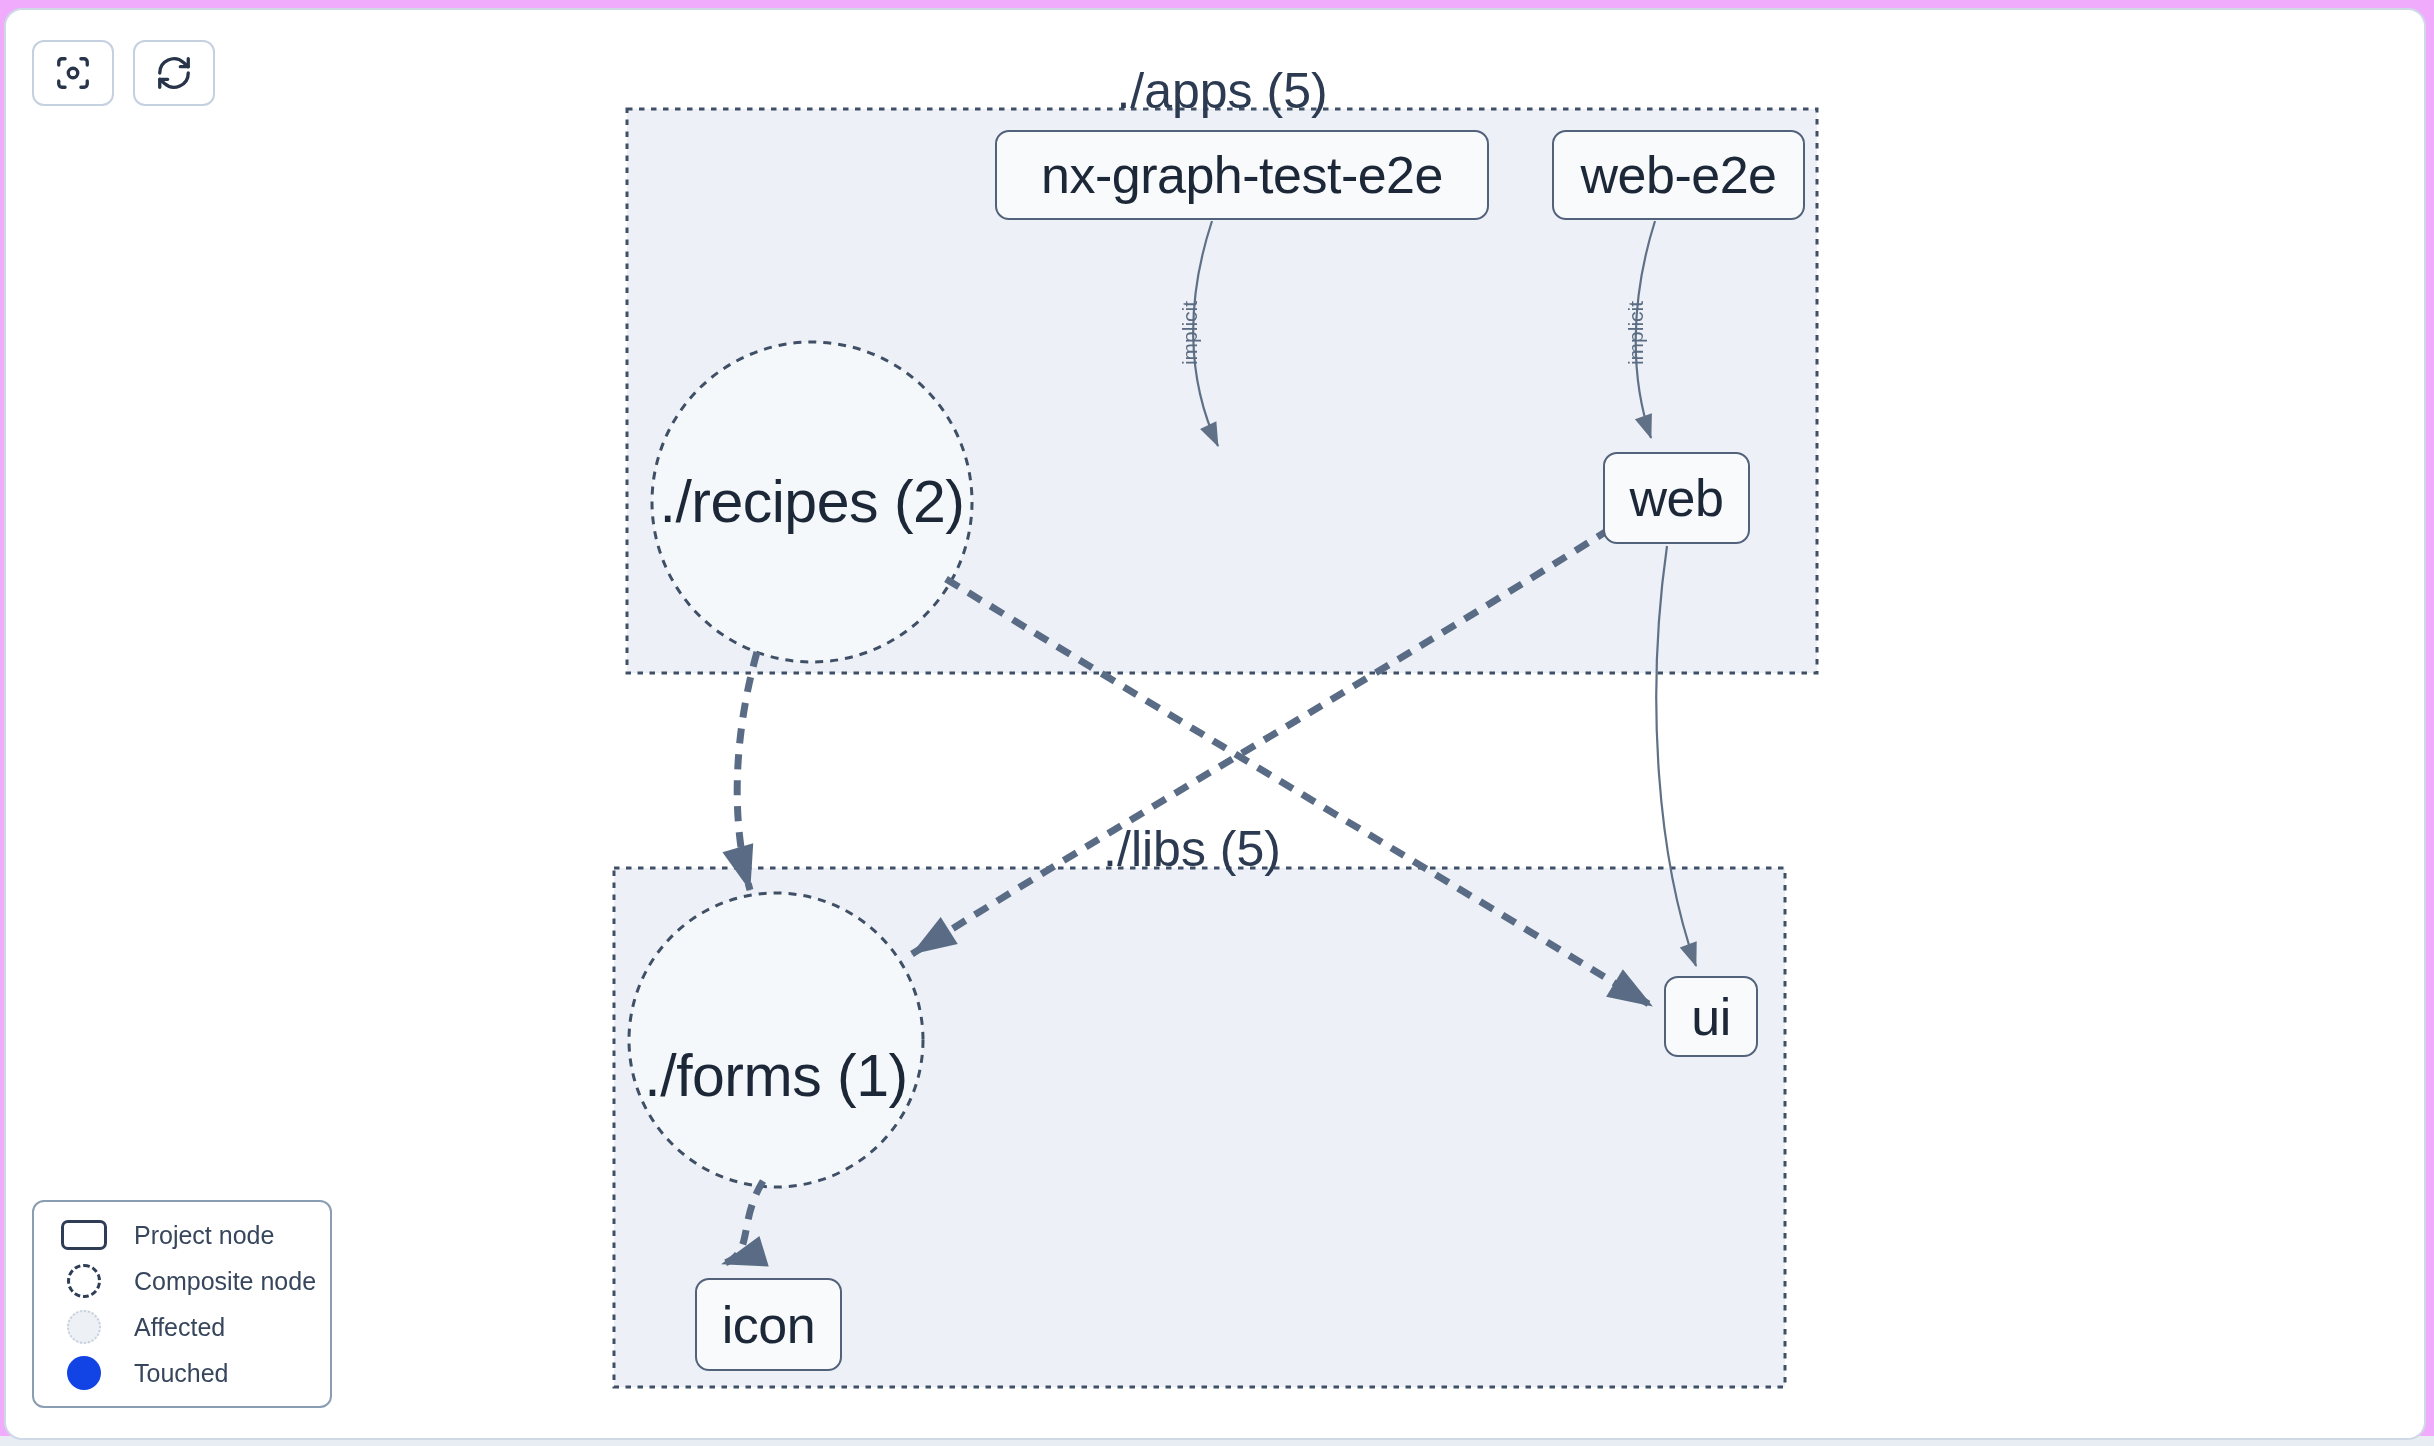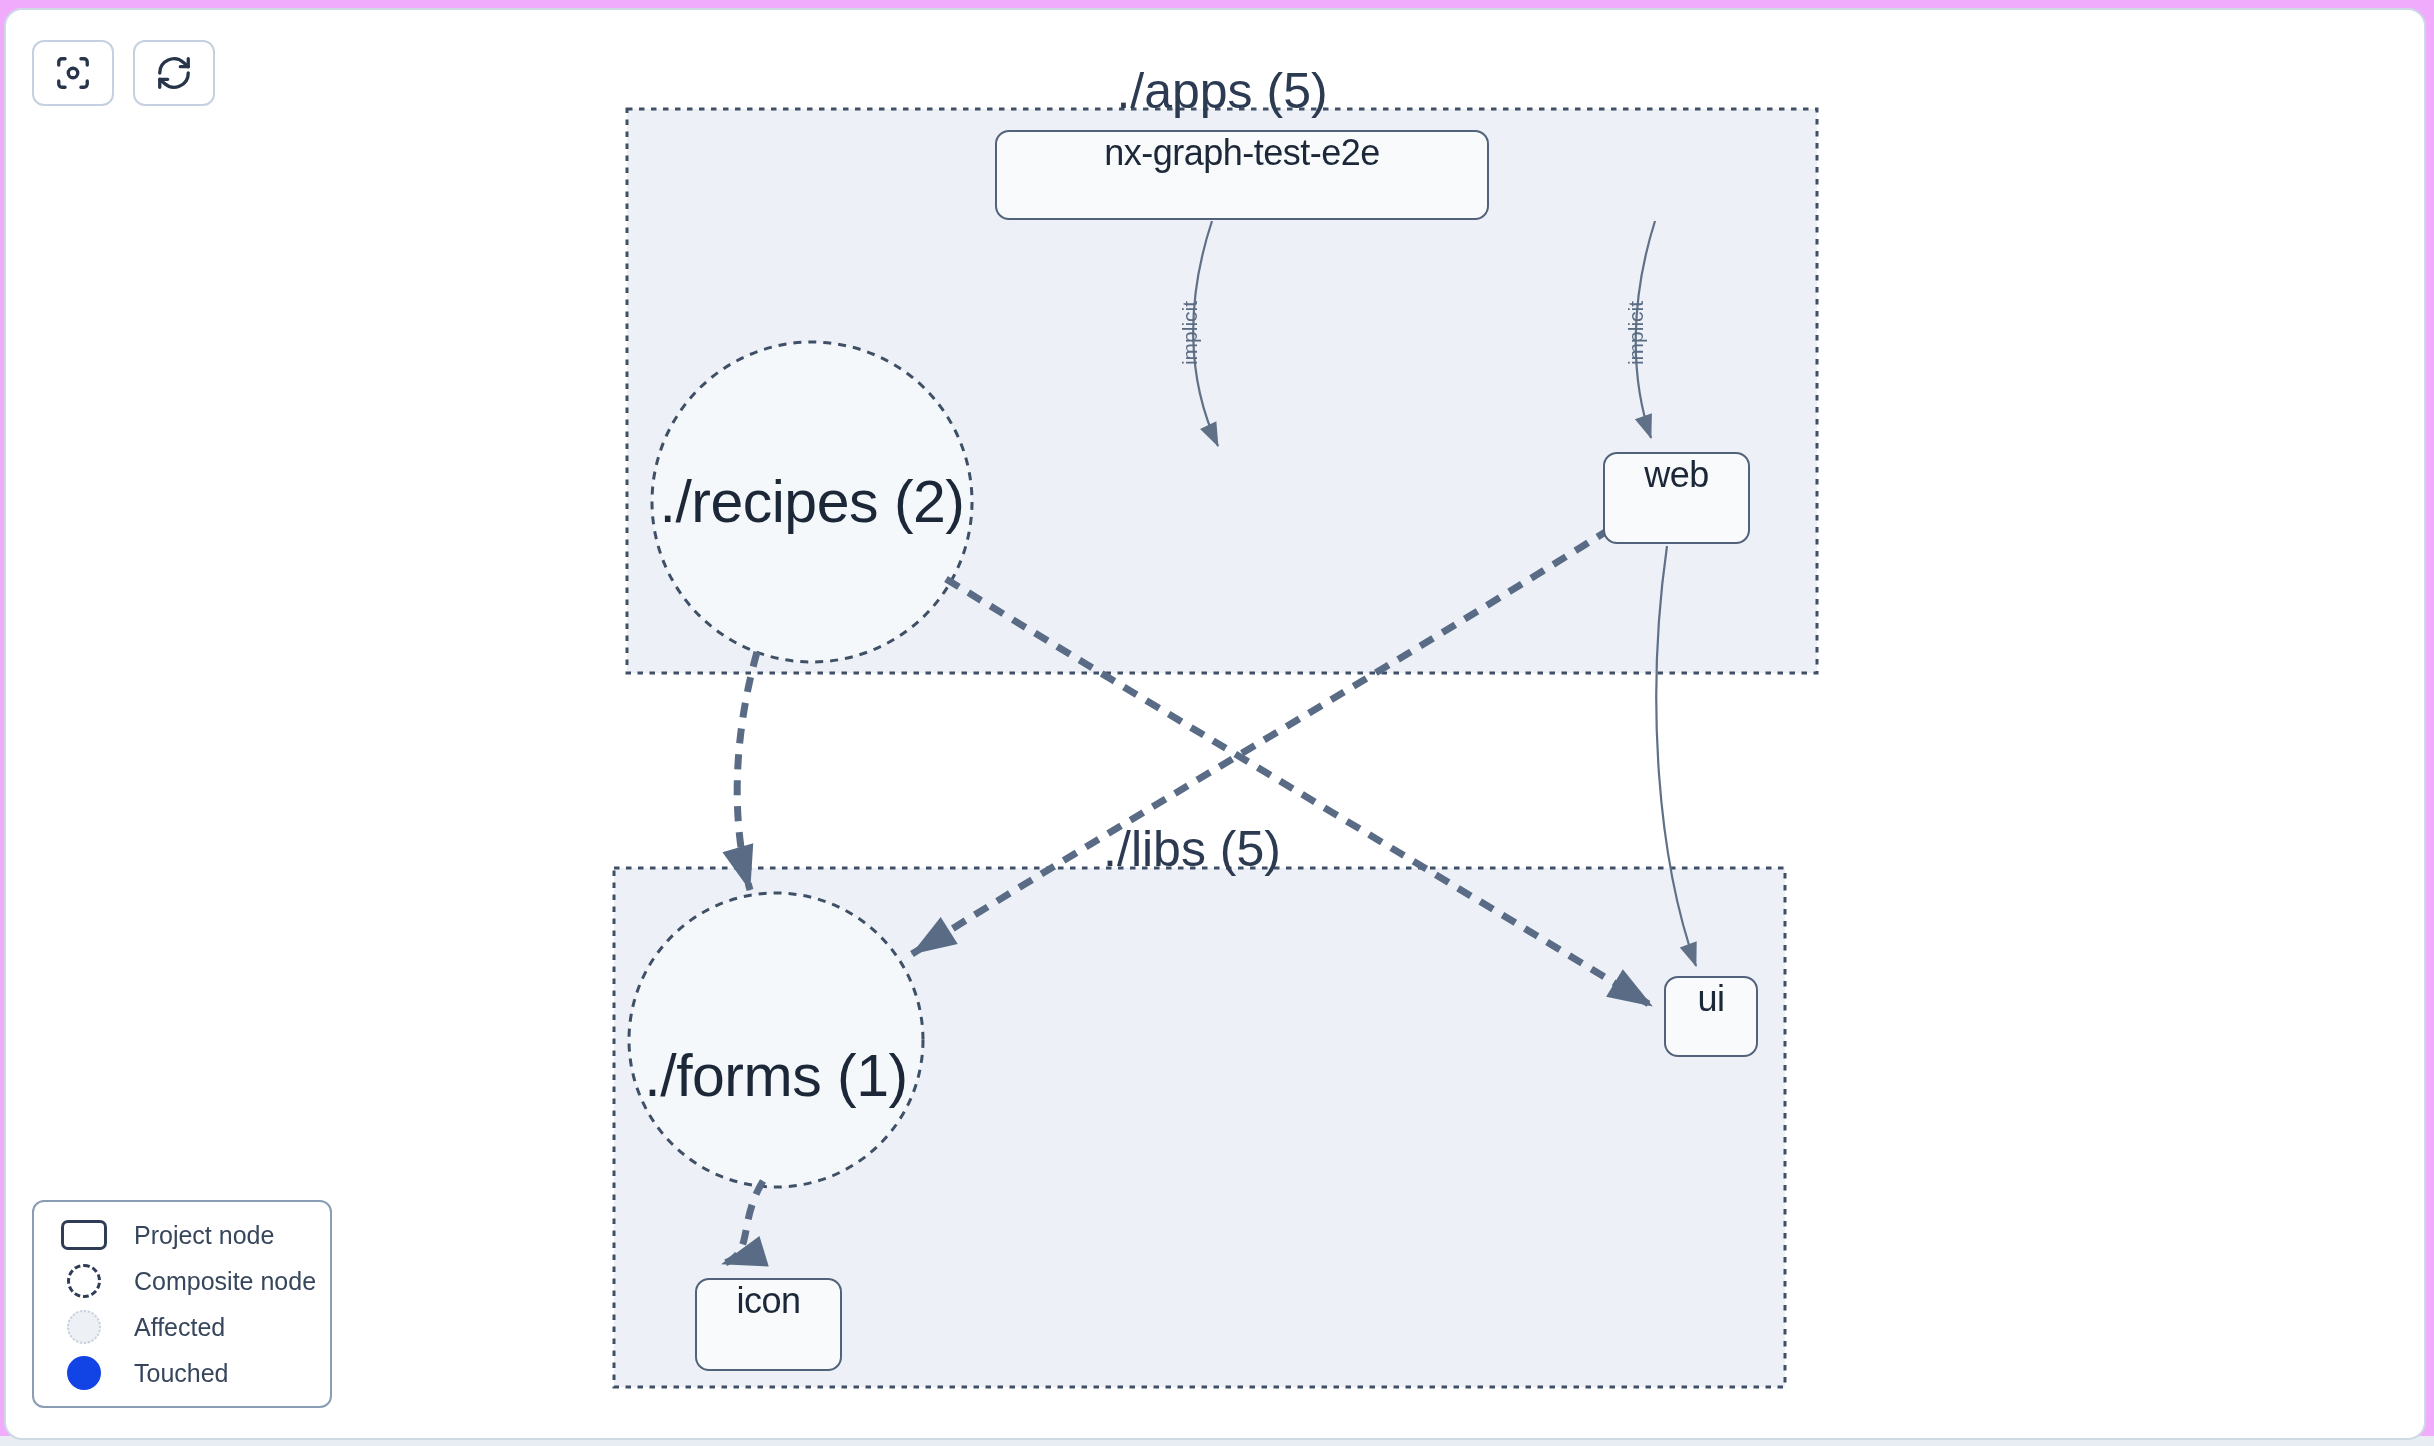--- a/index.html
+++ b/index.html
@@ -16,21 +16,21 @@
   
   .tool-btn{
     position:absolute;width:82px;height:66px;box-sizing:border-box;background:#ffffff;
     border:2px solid #c5d1e0;border-radius:12px;display:flex;align-items:center;justify-content:center;
     cursor:pointer;
   }
   .tool-btn svg{stroke:#27344a;fill:none;stroke-width:2.1;stroke-linecap:round;stroke-linejoin:round;}
   
   .node{
     position:absolute;box-sizing:border-box;background:#f8fafc;border:2px solid #52627b;border-radius:14px;
-    display:flex;align-items:flex-start;justify-content:center;color:#1c2738;font-size:36px;cursor:pointer;
+    display:flex;align-items:center;justify-content:center;color:#1c2738;font-size:52px;cursor:pointer;
     letter-spacing:-0.5px;
   }
   .cluster-label{
     position:absolute;transform:translateX(-50%);font-size:50px;color:#2c3b52;white-space:nowrap;cursor:default;
   }
   .comp-label{
     position:absolute;transform:translate(-50%,-50%);font-size:59px;color:#1c2738;white-space:nowrap;cursor:pointer;
     letter-spacing:-0.5px;
   }
   .edge-label{
@@ -106,20 +106,23 @@
 
   <div class="cluster-label" style="left:1222px;top:62px;">./apps (5)</div>
   <div class="cluster-label" style="left:1192px;top:820px;">./libs (5)</div>
 
   <div class="comp-label" style="left:812px;top:502px;">./recipes (2)</div>
   <div class="comp-label" style="left:776px;top:1040px;margin-top:36px;">./forms (1)</div>
 
   <div class="node" style="left:995px;top:130px;width:494px;height:90px;">
     <span>nx-graph-test-e2e</span>
   </div>
+  <div class="node" style="left:1552px;top:130px;width:253px;height:90px;">
+    <span>web-e2e</span>
+  </div>
   <div class="node" style="left:1603px;top:452px;width:147px;height:92px;">
     <span>web</span>
   </div>
   <div class="node" style="left:1664px;top:976px;width:94px;height:81px;">
     <span>ui</span>
   </div>
   <div class="node" style="left:695px;top:1278px;width:147px;height:93px;">
     <span>icon</span>
   </div>
 

